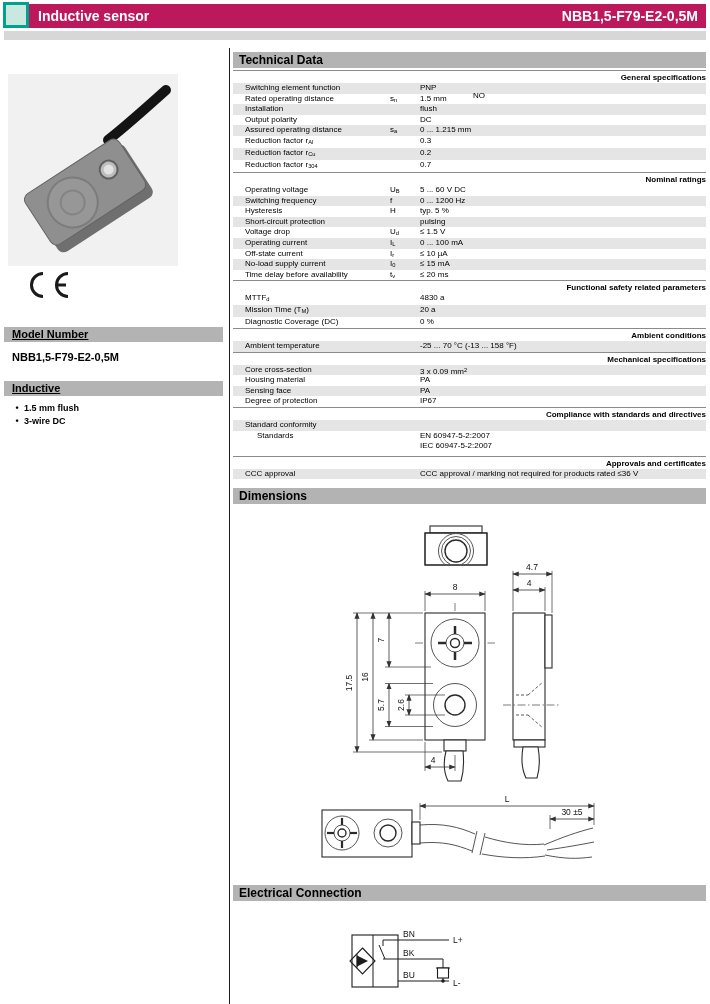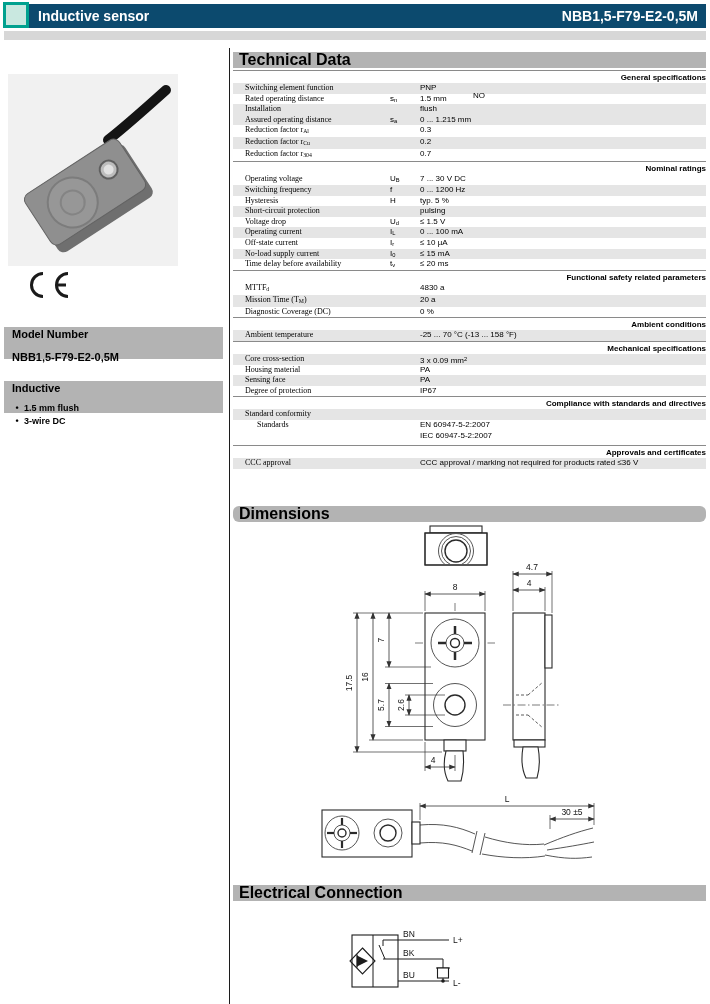--- a/index.html
+++ b/index.html
@@ -1,52 +1,52 @@
 <!DOCTYPE html>
 <html><head>
 <meta charset="utf-8">
 <style>
   html,body{margin:0;padding:0;}
   body{width:710px;height:1004px;background:#fff;font-family:"Liberation Sans",sans-serif;position:relative;overflow:hidden;color:#000;}
   .abs{position:absolute;}
 
   
-  .topbar{left:4px;top:4px;width:702px;height:24px;background:#0c4a6e;}
+  .topbar{left:4px;top:4px;width:702px;height:24px;background:#be185d;}
   .topbar .title{position:absolute;left:34px;top:4px;font-size:14px;font-weight:bold;color:#fff;}
   .topbar .model{position:absolute;right:8px;top:4px;font-size:14px;font-weight:bold;color:#fff;}
   .logo{left:3px;top:2px;width:20px;height:20px;background:#c9e8e0;border:3px solid #00a18f;}
   .substrip{left:4px;top:31px;width:702px;height:9px;background:#d7d7d7;}
 
   
   .vline{left:229px;top:48px;width:1px;height:956px;background:#1c1c1c;}
 
   
   .photo{left:8px;top:74px;width:170px;height:192px;background:#f1f1f1;}
   .ce{left:26px;top:270px;width:46px;height:30px;}
-  .sidebar-bar{left:4px;top:327px;width:219px;height:32px;background:#b3b3b3;font-size:11px;font-weight:bold;line-height:15px;padding-left:8px;box-sizing:border-box;}
+  .sidebar-bar{left:4px;top:327px;width:219px;height:15px;background:#b3b3b3;font-size:11px;font-weight:bold;line-height:15px;padding-left:8px;box-sizing:border-box;text-decoration:underline;}
   .model-number{left:12px;top:351px;font-size:11px;font-weight:bold;}
   .features-bar{top:381px;}
   .features-list{left:10px;top:402px;width:210px;}
   .feat{font-size:9px;font-weight:bold;line-height:13px;display:flex;}
   .feat .bullet{width:14px;text-align:center;}
 
   
-  .bar{left:233px;width:473px;height:16px;background:#b3b3b3;font-size:16px;font-weight:bold;line-height:16px;padding-left:6px;box-sizing:border-box;}
+  .bar{left:233px;width:473px;height:16px;background:#b3b3b3;font-size:12px;font-weight:bold;line-height:16px;padding-left:6px;box-sizing:border-box;}
   .bar-tech{top:52px;}
-  .bar-dims{top:506px;border-radius:6px;}
+  .bar-dims{top:488px;}
   .bar-elec{top:885px;}
 
   
   .spec-table{left:233px;top:70px;width:473px;font-size:8px;}
   .sec{margin:0;}
   .sec.gap{margin-top:4px;}
   .sec-h{font-weight:bold;font-size:8px;border-top:1px solid #8a8a8a;padding:2px 0 1px 2px;line-height:9px;text-align:right;}
   .row{position:relative;min-height:10.6px;line-height:10.6px;}
   .row.shaded{background:#e5e5e5;}
-  .c-l{display:block;padding-left:12px;padding-right:160px;font-family:Liberation Serif, serif;}
+  .c-l{display:block;padding-left:12px;padding-right:160px;}
   .c-l.ind2{padding-left:24px;}
   .c-s{position:absolute;left:157px;top:0;}
   .c-v{position:absolute;left:187px;top:0;line-height:10.6px;}
   .c-v2{position:absolute;left:240px;top:8px;}
   sub,sup{font-size:0.72em;}
   sub{vertical-align:-0.25em;}
   sup{vertical-align:0.4em;}
 
   
   svg{display:block;}
@@ -116,20 +116,24 @@
       </div>
       <div class="row">
         <span class="c-l">Rated operating distance</span>
         <span class="c-s">s<sub>n</sub></span>
         <span class="c-v">1.5 mm</span>
       </div>
       <div class="row shaded">
         <span class="c-l">Installation</span>
         <span class="c-v">flush</span>
       </div>
+      <div class="row">
+        <span class="c-l">Output polarity</span>
+        <span class="c-v">DC</span>
+      </div>
       <div class="row shaded">
         <span class="c-l">Assured operating distance</span>
         <span class="c-s">s<sub>a</sub></span>
         <span class="c-v">0 ... 1.215 mm</span>
       </div>
       <div class="row">
         <span class="c-l">Reduction factor r<sub>Al</sub></span>
         <span class="c-v">0.3</span>
       </div>
       <div class="row shaded">
@@ -139,21 +143,21 @@
       <div class="row">
         <span class="c-l">Reduction factor r<sub>304</sub></span>
         <span class="c-v">0.7</span>
       </div>
     </div>
     <div class="sec">
       <div class="sec-h">Nominal ratings</div>
       <div class="row">
         <span class="c-l">Operating voltage</span>
         <span class="c-s">U<sub>B</sub></span>
-        <span class="c-v">7 ... 30 V DC</span>
+        <span class="c-v">5 ... 60 V DC</span>
       </div>
       <div class="row shaded">
         <span class="c-l">Switching frequency</span>
         <span class="c-s">f</span>
         <span class="c-v">0 ... 1200 Hz</span>
       </div>
       <div class="row">
         <span class="c-l">Hysteresis</span>
         <span class="c-s">H</span>
         <span class="c-v">typ. 5  %</span>

